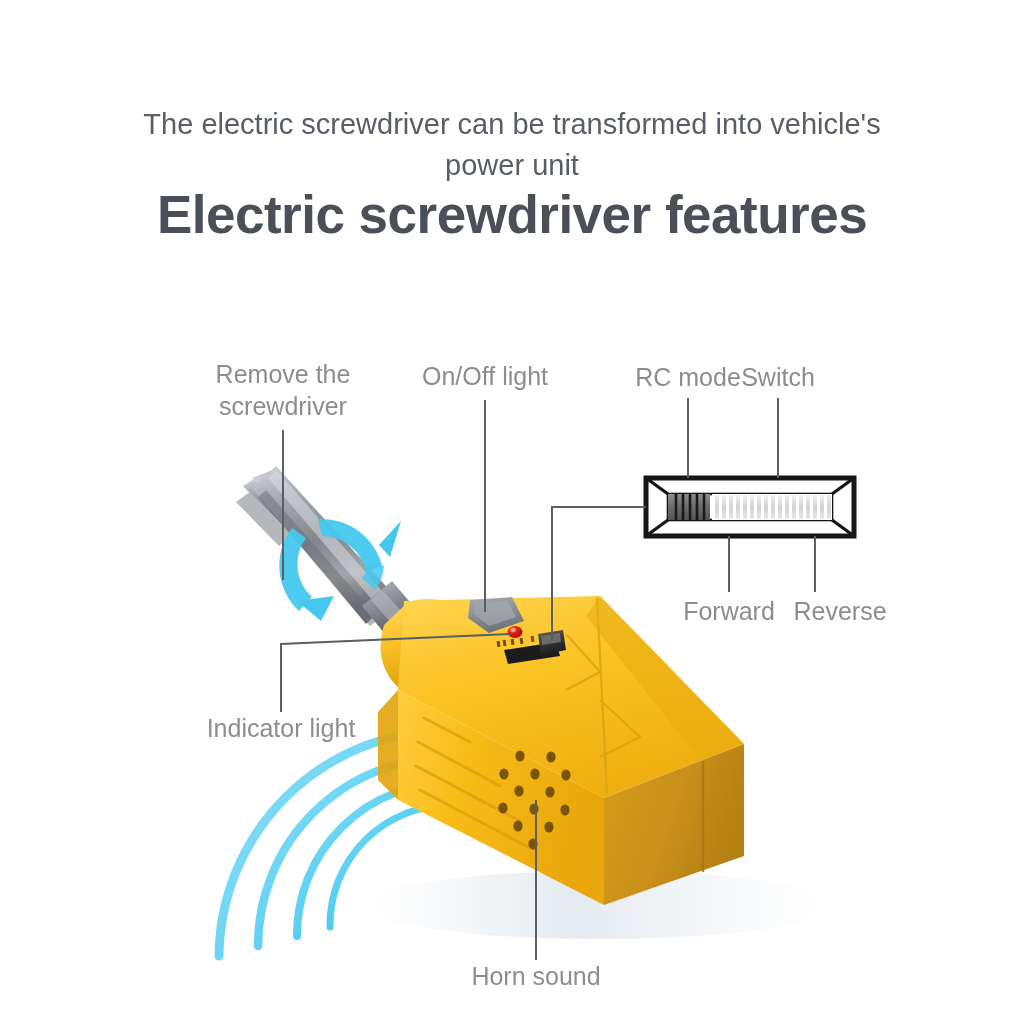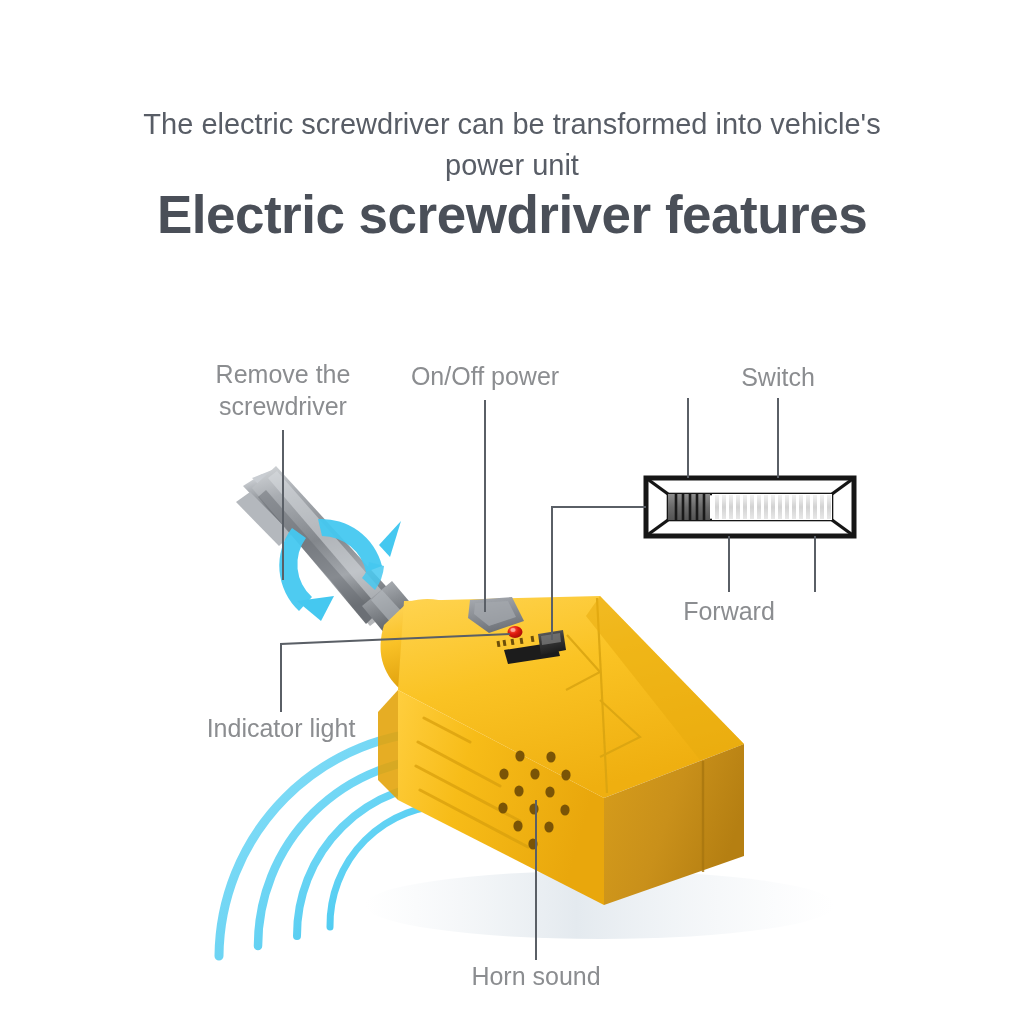--- a/index.html
+++ b/index.html
@@ -315,25 +315,27 @@
 
       <path d="M 729 536 L 729 592"></path>
 
       <path d="M 815 536 L 815 592"></path>
     </g>
   </svg>
 
   <div class="callout" style="left:183px; top:358px; width:200px;">Remove the
 screwdriver</div>
 
-  <div class="callout" style="left:385px; top:360px; width:200px;">On/Off power</div>
-
+  <div class="callout" style="left:385px; top:360px; width:200px;">On/Off light</div>
+
+  <div class="callout" style="left:608px; top:361px; width:160px;">RC mode</div>
 
   <div class="callout" style="left:718px; top:361px; width:120px;">Switch</div>
 
   <div class="callout" style="left:649px; top:595px; width:160px;text-align:center;">Forward</div>
 
+  <div class="callout" style="left:760px; top:595px; width:160px;">Reverse</div>
 
   <div class="callout" style="left:436px; top:960px; width:200px;">Horn sound</div>
 
   <div class="callout" style="left:181px; top:712px; width:200px;">Indicator light</div>
 
 </div>
 
 </body></html>

